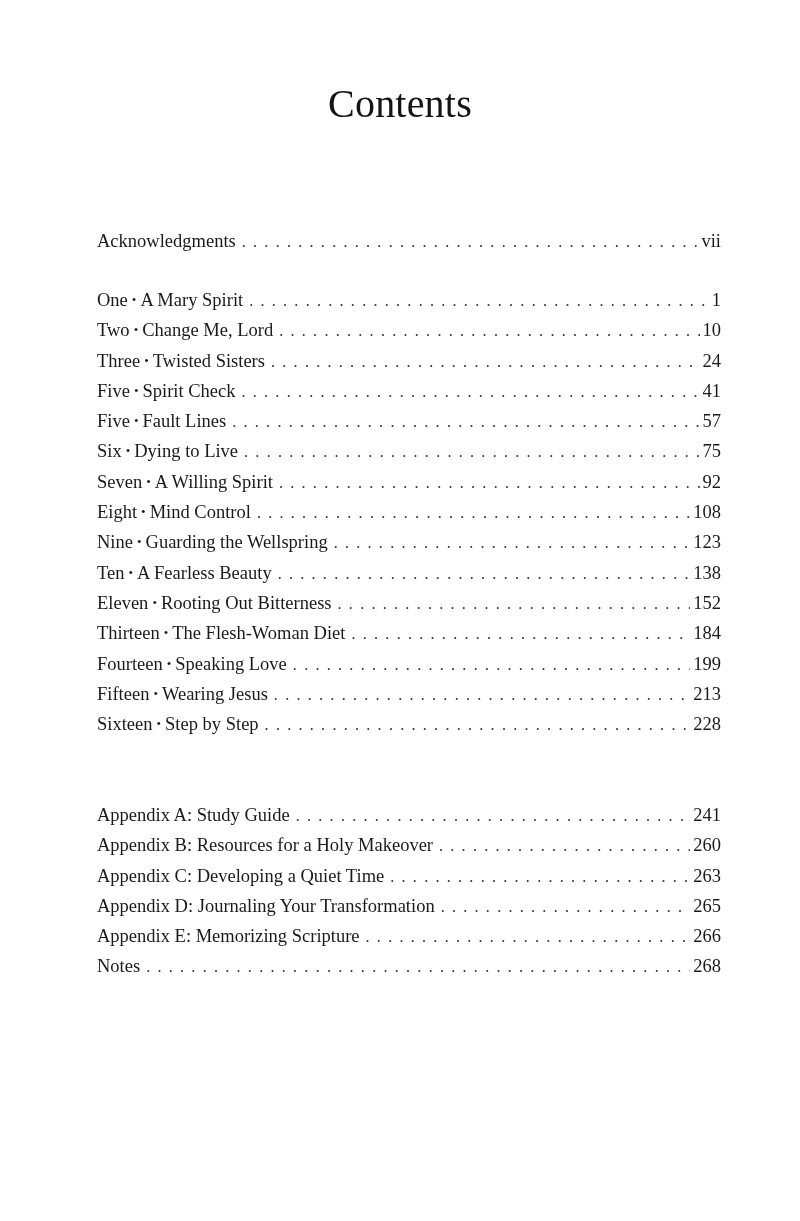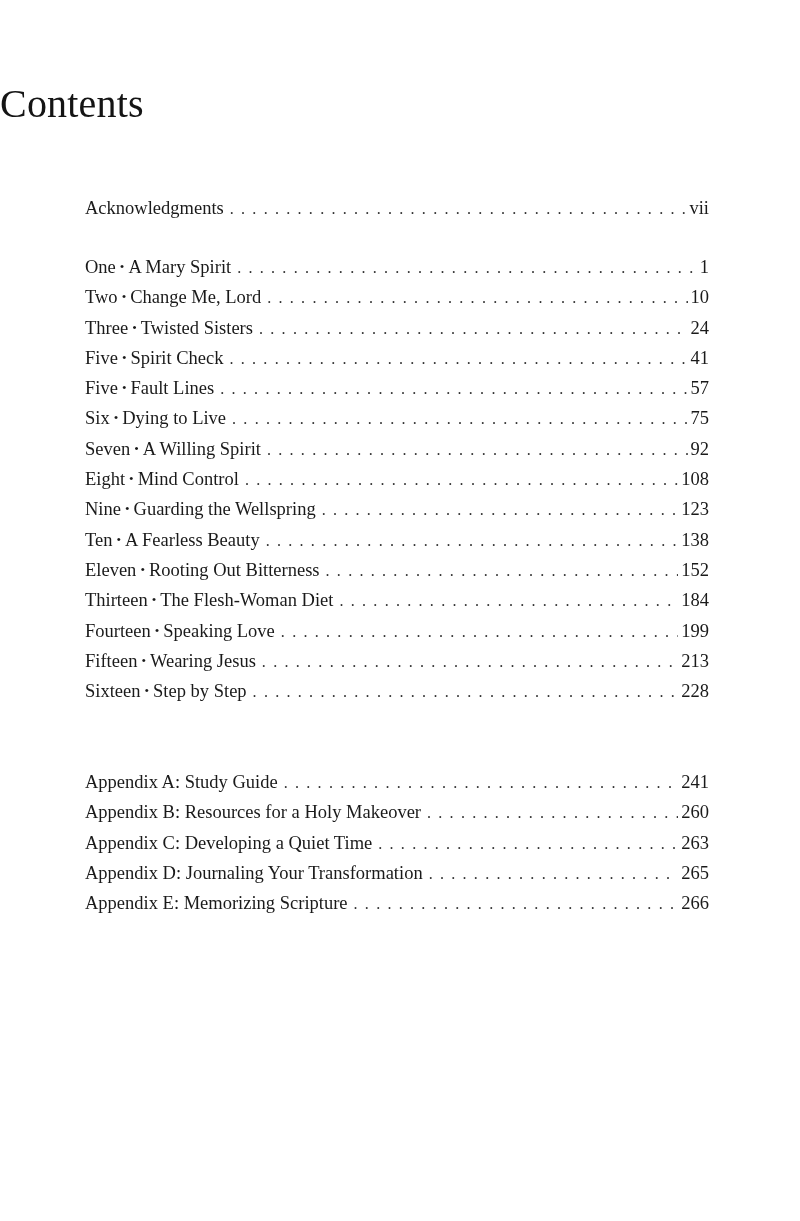--- a/index.html
+++ b/index.html
@@ -13,34 +13,35 @@
       position: relative;
       overflow: hidden;
       font-family: "Liberation Serif", "DejaVu Serif", serif;
       color: #1a1a1a;
     }
     .page-title {
       position: absolute;
       top: 80px;
       left: 0;
       width: 800px;
+      text-align: center;
       font-size: 40px;
       font-weight: normal;
       letter-spacing: 0.2px;
       margin: 0;
       color: #141414;
     }
     .toc {
       position: absolute;
       left: 85px;
       width: 624px;
     }
     .toc-section {
       position: absolute;
-      left: 0;
+      left: 12px;
       width: 624px;
     }
     .toc-row {
       display: flex;
       align-items: baseline;
       height: 30.3px;
       font-size: 18.5px;
       line-height: 30.3px;
       white-space: nowrap;
     }
@@ -57,20 +58,21 @@
     }
     .toc-leader::before {
       content: ". . . . . . . . . . . . . . . . . . . . . . . . . . . . . . . . . . . . . . . . . . . . . . . . . . . . . . . . . . . . . . . . . . . . . . . . . . . . . . . . . . . . . . . . . . . . . . . . . . . . . .";
       letter-spacing: 0;
       word-spacing: 3.3px;
     }
     .toc-page {
       flex: 0 0 auto;
       padding-left: 3px;
       text-align: left;
+      margin-top: 33px;
     }
     .bullet {
       display: inline-block;
       margin: 0 4px;
       font-size: 13px;
       position: relative;
       top: -2px;
     }
   </style>
 </head>
@@ -185,15 +187,20 @@
       <div class="toc-row">
         <span class="toc-title">Appendix D: Journaling Your Transformation</span>
         <span class="toc-leader"></span>
         <span class="toc-page">265</span>
       </div>
       <div class="toc-row">
         <span class="toc-title">Appendix E: Memorizing Scripture</span>
         <span class="toc-leader"></span>
         <span class="toc-page">266</span>
       </div>
+      <div class="toc-row">
+        <span class="toc-title">Notes</span>
+        <span class="toc-leader"></span>
+        <span class="toc-page">268</span>
+      </div>
     </div>
 
 </div>
 
 </body></html>

